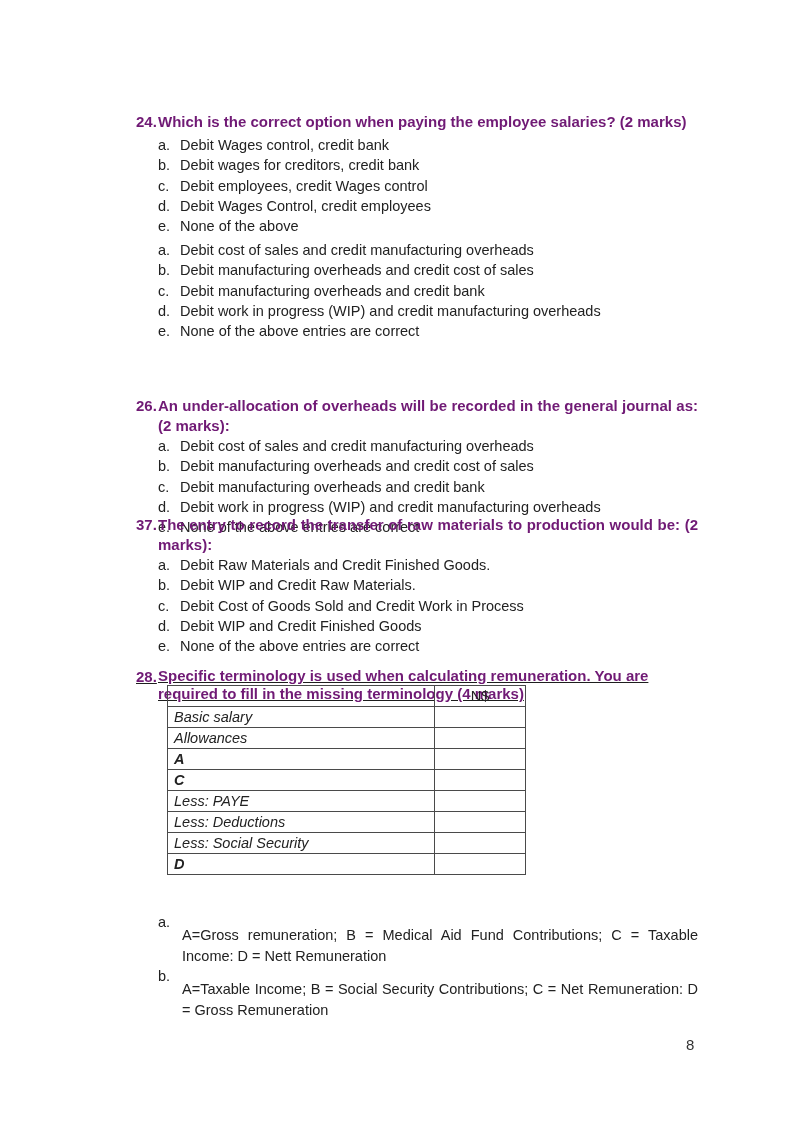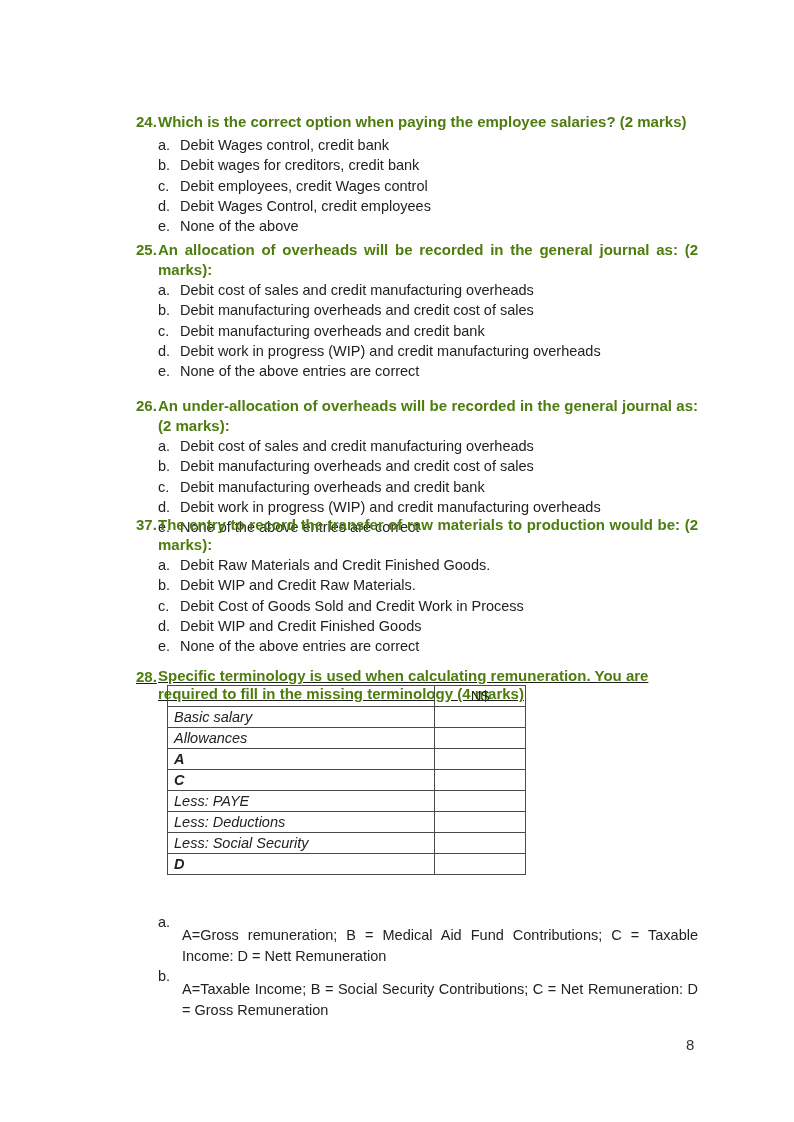--- a/index.html
+++ b/index.html
@@ -1,20 +1,20 @@
 <!DOCTYPE html>
 <html><head>
 <meta charset="utf-8">
 <style>
   html, body { margin:0; padding:0; background:#ffffff; }
   body { width:794px; height:1122px; position:relative; overflow:hidden;
          font-family:"Liberation Sans", sans-serif; color:#1e1e1e; }
   .page { position:absolute; left:0; top:0; width:794px; height:1122px; }
   .q { position:absolute; left:136px; width:562px; }
-  .q-head { font-weight:bold; font-size:15px; line-height:20px; color:#4d7c0f;
+  .q-head { font-weight:bold; font-size:15px; line-height:20px; color:#701a75;
             display:flex; }
   .q-num { width:22px; flex:0 0 auto; }
   .q-text { flex:1; text-align:justify; }
   .opts { margin:0; padding:0; list-style:none; }
   .opt { display:flex; font-size:14.5px; line-height:20.3px; color:#222; }
   .opt-letter { width:22px; margin-left:22px; flex:0 0 auto; }
   .opt-text { flex:1; }
   .q1 .opt:first-child { margin-top:1px; }
   table.remun { position:absolute; left:167px; top:685px; border-collapse:collapse;
                 font-size:14.5px; color:#222; }
@@ -56,24 +56,20 @@
           <span class="opt-text">Debit Wages Control, credit employees</span>
         </li>
       <li class="opt">
           <span class="opt-letter">e.</span>
           <span class="opt-text">None of the above</span>
         </li>
     </ul>
   </div>
 
   <div class="q" style="top:240px;">
-    <div class="q-head">
-      <span class="q-num">25.</span>
-      <span class="q-text" style="text-align-last:left;">An allocation of overheads will be recorded in the general journal as: (2 marks):</span>
-    </div>
     <ul class="opts">
       <li class="opt">
           <span class="opt-letter">a.</span>
           <span class="opt-text">Debit cost of sales and credit manufacturing overheads</span>
         </li>
       <li class="opt">
           <span class="opt-letter">b.</span>
           <span class="opt-text">Debit manufacturing overheads and credit cost of sales</span>
         </li>
       <li class="opt">

